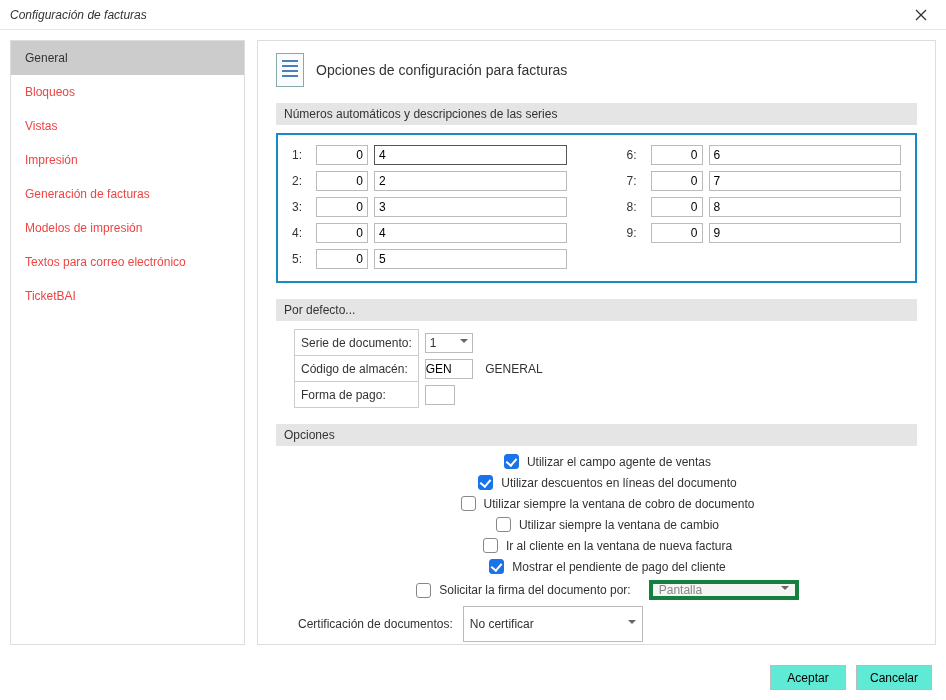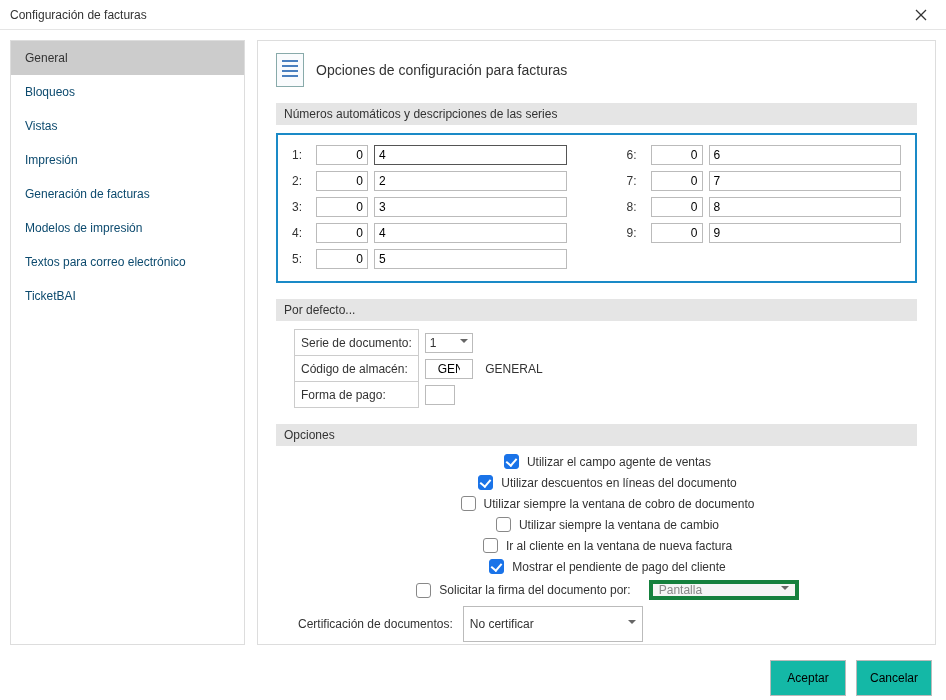--- a/index.html
+++ b/index.html
@@ -13,20 +13,21 @@
       position: relative;
       color: #333;
     }
     .titlebar {
       display: flex;
       align-items: center;
       justify-content: space-between;
       height: 30px;
       padding: 0 10px;
       border-bottom: 1px solid #e5e5e5;
+      font-style: italic;
     }
     .titlebar .title { font-size: 12px; color: #333; }
     .titlebar .close {
       width: 30px; height: 30px; display:flex; align-items:center; justify-content:center;
       cursor: pointer;
     }
     .dialog-body {
       position: absolute;
       top: 30px; left: 0; right: 0; bottom: 45px;
       padding: 10px;
@@ -35,21 +36,21 @@
     }
     .sidebar {
       width: 235px;
       border: 1px solid #ddd;
       background: #fff;
       display:flex;
       flex-direction:column;
     }
     .sidebar .item {
       padding: 10px 14px;
-      color: #0c4a6e;
+      color: #ef4444;
       cursor: pointer;
       font-size: 12px;
     }
     .sidebar .item.selected {
       background: #ccc;
       color: #333;
     }
     .content {
       flex: 1;
       border: 1px solid #ddd;
@@ -115,21 +116,21 @@
     }
     .defaults .label-cell {
       border: 1px solid #ccc;
       background: #fff;
       white-space: nowrap;
     }
     .defaults .select-small {
       width: 48px; height: 20px; font-size:12px; border:1px solid #bbb;
     }
     .defaults .code-input {
-      width: 48px; height: 20px; border:1px solid #bbb; padding:0 12px; font-size:12px;
+      width: 48px; height: 20px; border:1px solid #bbb; padding:0 0; font-size:12px;
     }
     .options {
       padding-left: 22px;
     }
     .opt-row {
       display:flex;
       align-items:center;
       gap: 8px;
       margin-bottom: 6px;
       font-size:12px;
@@ -171,22 +172,22 @@
       position:absolute;
       bottom: 0; left: 0; right: 0;
       height: 45px;
       display:flex;
       align-items:center;
       justify-content:flex-end;
       gap: 10px;
       padding: 0 14px;
     }
     .footer button {
-      width: 76px; height: 36px;
-      background:#14b8a6; border:1px solid #bbb;
+      width: 76px; height: 25px;
+      background:#5eead4; border:1px solid #bbb;
       font-family: inherit; font-size:12px; cursor:pointer;
     }
     .caret-down::after {
       content: ""; display:inline-block; border: 4px solid transparent; border-top-color:#666;
       margin-top:3px;
     }
   </style>
 </head>
 <body>
 

